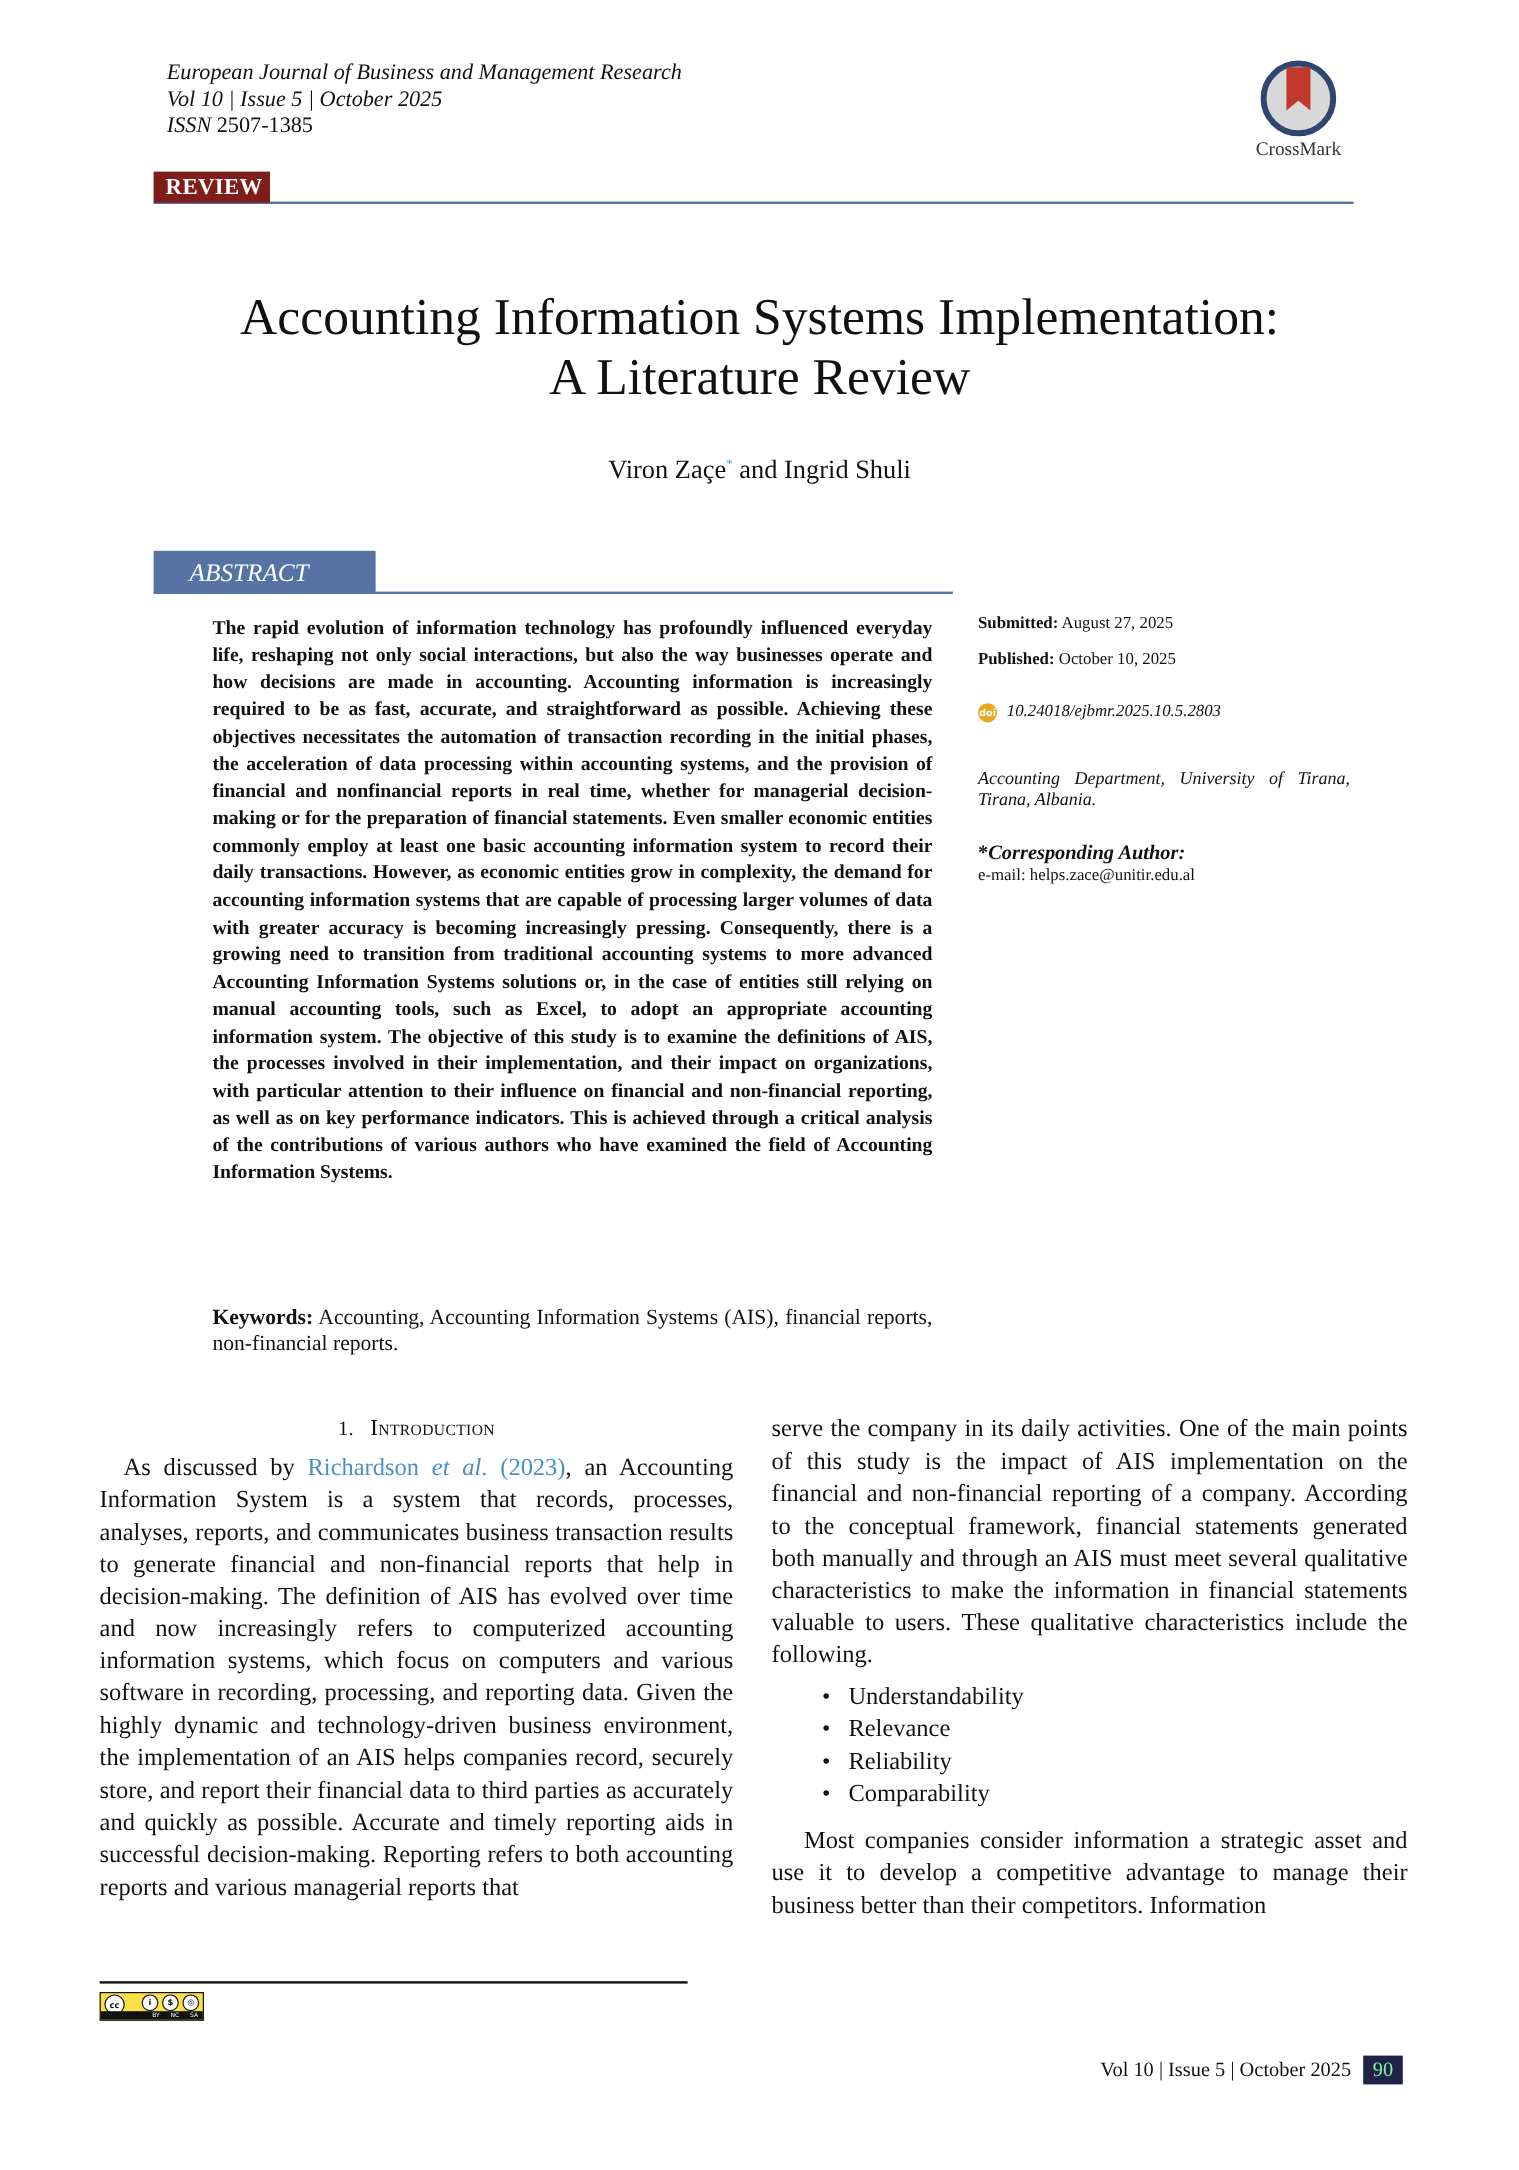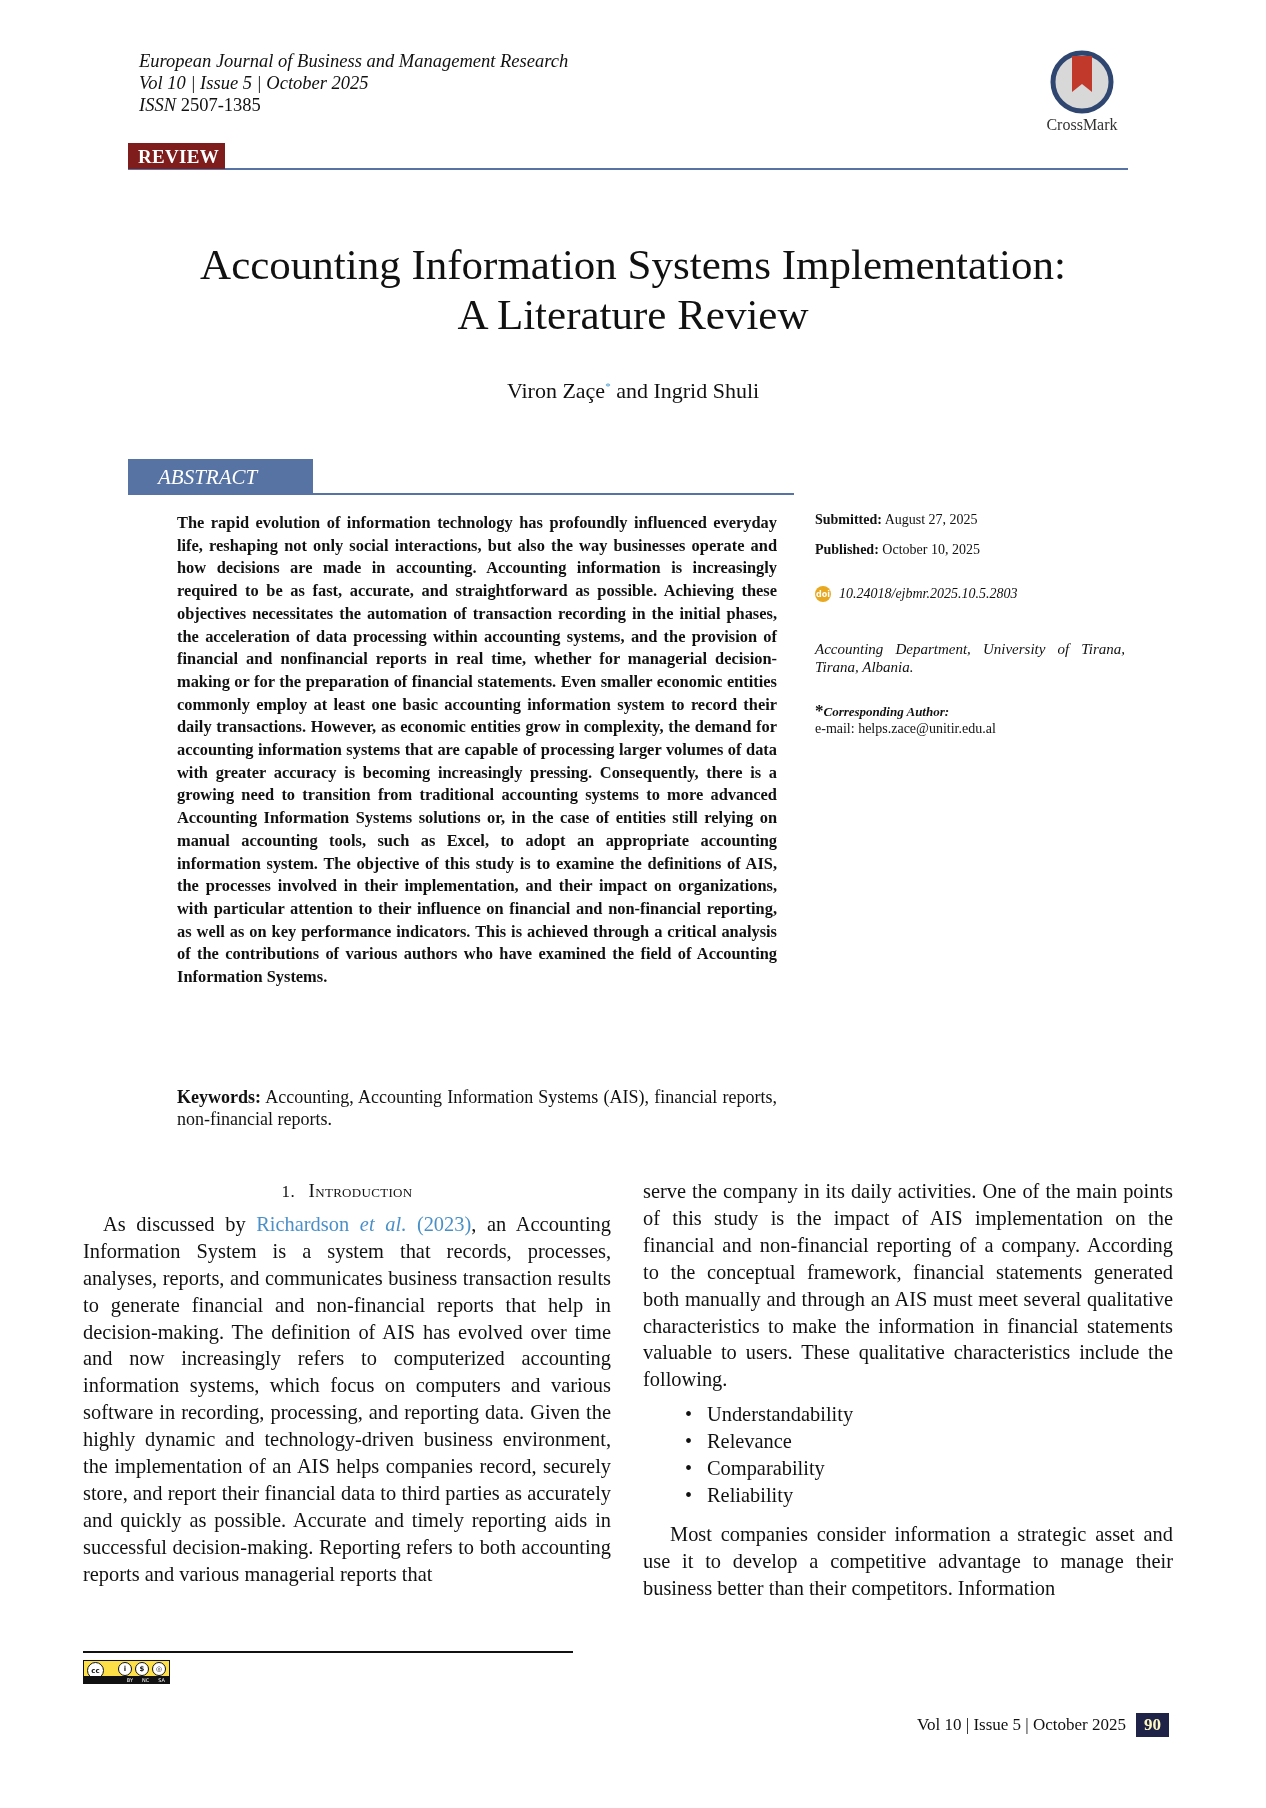--- a/index.html
+++ b/index.html
@@ -27,21 +27,21 @@
   .keywords { position: absolute; left: 177px; top: 1086px; width: 600px; font-size: 18px; line-height: 22px; text-align: justify; }
   .keywords .kw-label { font-weight: bold; }
 
   .side { position: absolute; left: 815px; top: 512px; width: 310px; font-size: 14px; color: #111; }
   .side .row { position: absolute; left: 0; white-space: nowrap; }
   .side .lbl { font-weight: bold; }
   .doi-row { display: flex; align-items: center; gap: 8px; font-style: italic; }
   .doi-icon { width: 16px; height: 16px; border-radius: 50%; background: #e8a820; color: #fff; font-size: 8px; font-weight: bold; font-family: "DejaVu Sans", sans-serif; display: flex; align-items: center; justify-content: center; font-style: normal; }
   .affil { font-style: italic; font-size: 15px; line-height: 18px; text-align: justify; width: 310px; white-space: normal !important; text-align-last: left; }
   .corr { font-size: 14px; line-height: 17px; }
-  .corr .corr-lbl { font-weight: bold; font-style: italic; font-size: 13px; }
+  .corr .corr-lbl { font-weight: bold; font-style: italic; font-size: 17px; }
   .corr .big-star { font-size: 17px; font-weight: bold; }
 
   .col { position: absolute; font-size: 20.4px; line-height: 26.9px; text-align: justify; color: #111; }
   .col-left { left: 83px; top: 1178px; width: 528px; }
   .col-right { left: 643px; top: 1178px; width: 530px; }
   .section-head { text-align: center; font-size: 17px; margin-bottom: 5px; letter-spacing: 0.3px; }
   .section-head .sc { font-variant: small-caps; font-size: 19px; }
   .indent { text-indent: 20px; }
   .cite { color: #4a90c8; }
   .cite i { font-style: italic; }
@@ -51,21 +51,21 @@
   .indent2 { text-indent: 27px; margin-top: 12px; }
 
   .foot-rule { position: absolute; left: 83px; top: 1651px; width: 490px; height: 1.5px; background: #111; }
   .license { position: absolute; left: 83px; top: 1660px; display: flex; align-items: flex-end; gap: 3px; font-size: 12.5px; }
   .cc-badge { width: 87px; height: 24px; background: #fde047; border: 1px solid #111; position: relative; }
   .cc-badge .cc-bot { position: absolute; left: 0; bottom: 0; width: 100%; height: 7px; background: #111; color: #fff; font-size: 5px; font-family: "DejaVu Sans", sans-serif; display: flex; justify-content: flex-end; gap: 9px; padding-right: 4px; align-items: center; }
   .cc-badge .c { position: absolute; top: 1px; border: 1.5px solid #111; border-radius: 50%; background: #fff; font-size: 7px; font-family: "DejaVu Sans", sans-serif; font-weight: bold; display: flex; align-items: center; justify-content: center; }
   .license .lic-link { color: #4a90c8; }
 
   .page-foot { position: absolute; right: 97px; top: 1713px; display: flex; align-items: center; gap: 10px; font-size: 17px; }
-  .page-num { background: #1f2347; color: #fef9c3; font-weight: bold; font-size: 17px; padding: 1px 8px; line-height: 22px; }
+  .page-num { background: #1f2347; color: #86efac; font-weight: normal; font-size: 17px; padding: 1px 8px; line-height: 22px; }
 </style>
 </head>
 <body>
 
 <div class="journal-head">
   <div>European Journal of Business and Management Research</div>
   <div>Vol 10 | Issue 5 | October 2025</div>
   <div><span>ISSN</span> <span class="issn-num">2507-1385</span></div>
 </div>
 
@@ -128,22 +128,22 @@
     <span>1.</span>&nbsp;&nbsp;&nbsp;<span class="sc">Introduction</span>
   </div>
   <p class="indent"><span>As discussed by </span><span class="cite"><span>Richardson </span><i>et al</i><span>. (2023)</span></span><span>, an Accounting Information System is a system that records, processes, analyses, reports, and communicates business transaction results to generate financial and non-financial reports that help in decision-making. The definition of AIS has evolved over time and now increasingly refers to computerized accounting information systems, which focus on comput­ers and various software in recording, processing, and reporting data. Given the highly dynamic and technology-driven business environment, the implementation of an AIS helps companies record, securely store, and report their financial data to third parties as accurately and quickly as possible. Accurate and timely reporting aids in successful decision-making. Reporting refers to both accounting reports and various managerial reports that</span></p>
 </div>
 
 <div class="col col-right">
   <p>serve the company in its daily activities. One of the main points of this study is the impact of AIS implementation on the financial and non-financial reporting of a company. According to the conceptual framework, financial state­ments generated both manually and through an AIS must meet several qualitative characteristics to make the infor­mation in financial statements valuable to users. These qualitative characteristics include the following.</p>
   <ul class="bullets">
     <li>Understandability</li>
     <li>Relevance</li>
+    <li>Reliability</li>
     <li>Comparability</li>
-    <li>Reliability</li>
   </ul>
   <p class="indent2">Most companies consider information a strategic asset and use it to develop a competitive advantage to manage their business better than their competitors. Information</p>
 </div>
 
 <div class="foot-rule"></div>
 <div class="license">
   <div class="cc-badge">
     <span class="c" style="left:3px;width:17px;height:17px;">cc</span>
     <span class="c" style="left:34px;width:14px;height:14px;">i</span>
     <span class="c" style="left:51px;width:14px;height:14px;">$</span>

